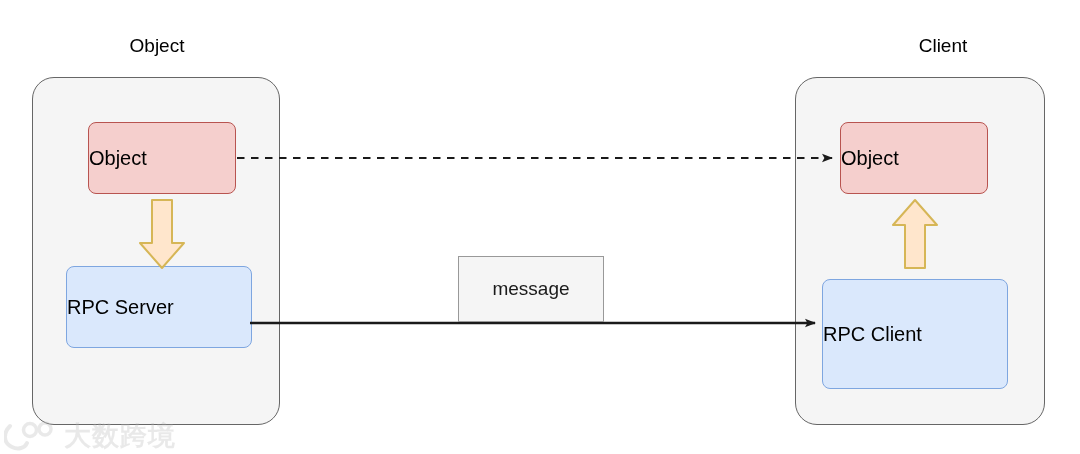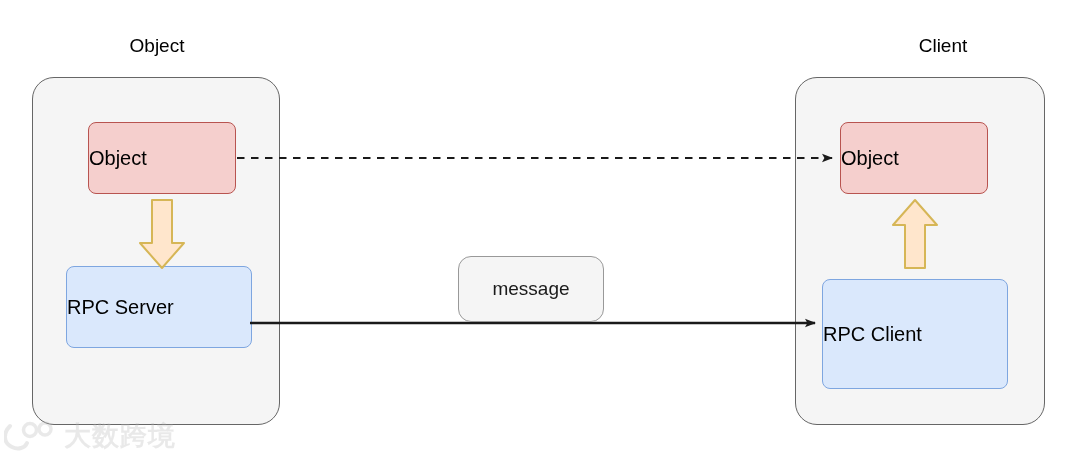--- a/index.html
+++ b/index.html
@@ -58,21 +58,21 @@
 
   
   .edge-label {
     position: absolute;
     box-sizing: border-box;
     display: flex;
     align-items: center;
     justify-content: center;
     background: #f5f5f5;
     border: 1.3px solid #999999;
-    border-radius: 13px;
+    border-radius: 0;
     font-size: 19px;
     color: #1a1a1a;
     white-space: nowrap;
     z-index: 5;
   }
 
   
   #edges {
     position: absolute;
     left: 0;

